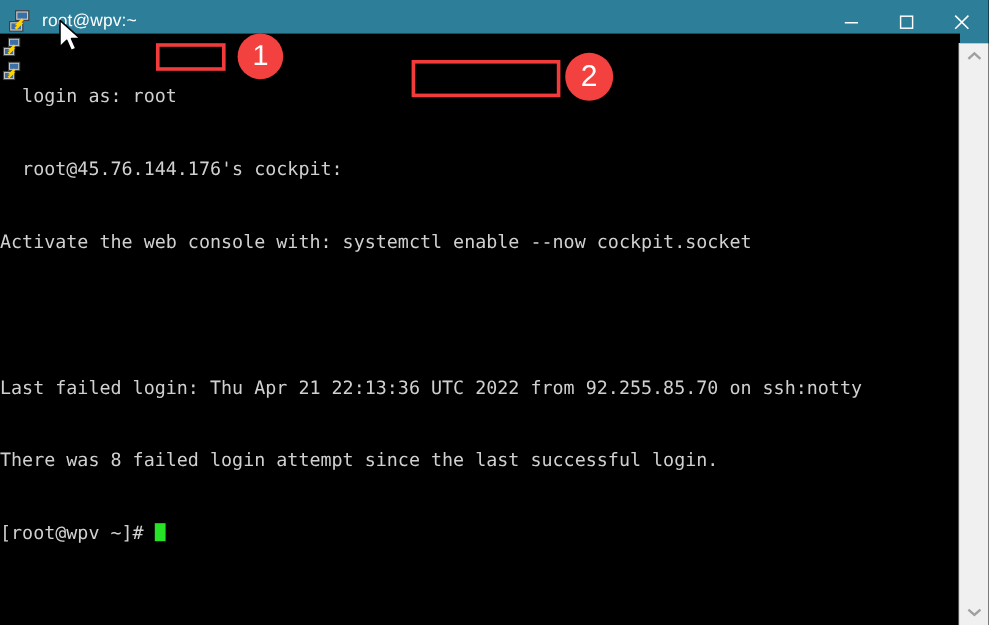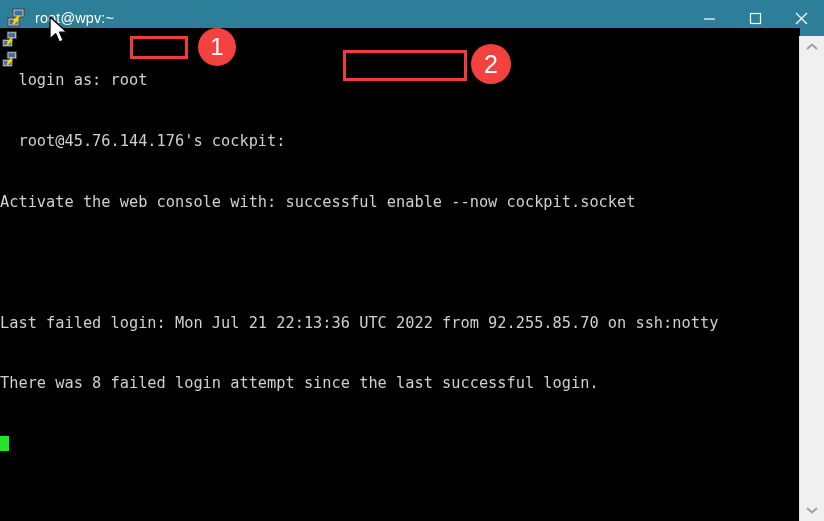--- a/index.html
+++ b/index.html
@@ -176,25 +176,25 @@
           <line x1="13" y1="2" x2="2" y2="13" stroke="#ffffff" stroke-width="1.3"></line>
         </svg>
       </div>
     </div>
   </div>
 
   <div class="terminal" style="background: rgb(0, 0, 0);">
     <div class="term-lines" style="color: rgb(208, 208, 208);">
       <div class="term-line">  login as: root</div>
       <div class="term-line">  root@45.76.144.176's cockpit:</div>
-      <div class="term-line">Activate the web console with: successful enable --now cockpit.socket</div>
+      <div class="term-line">Activate the web console with: systemctl enable --now cockpit.socket</div>
       <div class="term-line"></div>
-      <div class="term-line">Last failed login: Mon Jul 21 22:13:36 UTC 2022 from 92.255.85.70 on ssh:notty</div>
+      <div class="term-line">Last failed login: Thu Apr 21 22:13:36 UTC 2022 from 92.255.85.70 on ssh:notty</div>
       <div class="term-line">There was 8 failed login attempt since the last successful login.</div>
-      <div class="term-line"><span class="cursor-block" style="background: rgb(39, 227, 39);"></span></div>
+      <div class="term-line"><span>[root@wpv ~]# </span><span class="cursor-block" style="background: rgb(39, 227, 39);"></span></div>
     </div>
 
     <span class="term-icon one">
       <svg width="17" height="17" viewBox="0 0 20 20">
         <rect x="6" y="1" width="11" height="8" fill="#c8c8c8" stroke="#404040" stroke-width="1"></rect>
         <rect x="7.5" y="2.5" width="8" height="5" fill="#3a6fa8"></rect>
         <rect x="1" y="10" width="11" height="8" fill="#c8c8c8" stroke="#404040" stroke-width="1"></rect>
         <rect x="2.5" y="11.5" width="8" height="5" fill="#3a6fa8"></rect>
         <path d="M12 8 L8 12 L10 12 L6 16" stroke="#ffd400" stroke-width="2.2" fill="none"></path>
       </svg>

